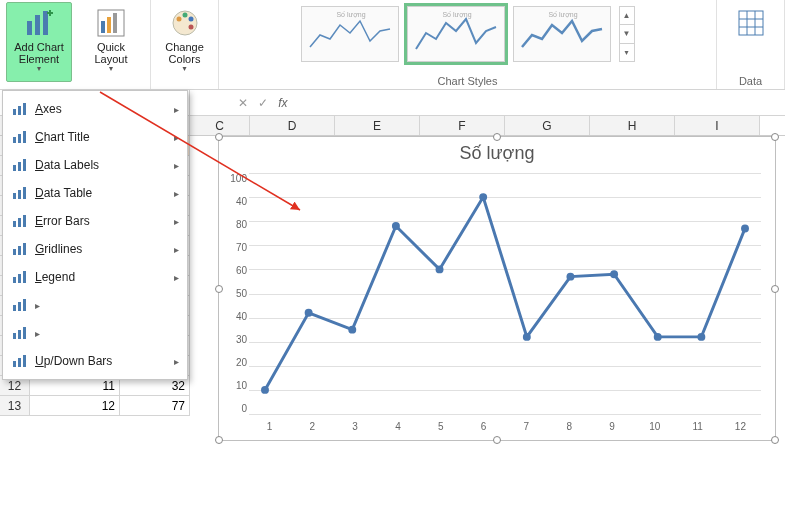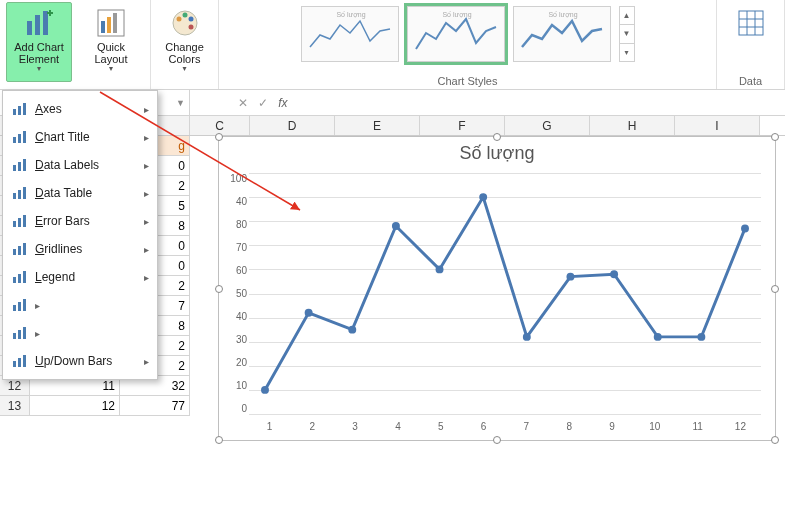--- a/index.html
+++ b/index.html
@@ -49,21 +49,21 @@
   .chart-obj { position:absolute; left:218px; top:0px; width:558px; height:305px; border:1px solid #bfbfbf; background:#fff; }
   .handle { position:absolute; width:8px; height:8px; background:#fff; border:1px solid #888; border-radius:50%; }
   .chart-title { text-align:center; font-size:18px; color:#555; padding:6px 0 0 0;}
   .chart-plot { position:absolute; left:30px; top:36px; right:14px; bottom:26px; }
   .y-axis { position:absolute; left:-26px; top:0; bottom:0; display:flex; flex-direction:column; justify-content:space-between; font-size:10px; color:#666; text-align:right; width:24px;}
   .grid-line { position:absolute; left:0; right:0; border-top:1px solid #e0e0e0; }
   .x-axis { position:absolute; left:0; right:0; bottom:-18px; display:flex; justify-content:space-between; font-size:10px; color:#666;}
   .x-axis span { width:8%; text-align:center;}
 
   
-  .dropdown { position:absolute; left:2px; top:90px; width:156px; background:#fff; border:1px solid #c6c6c6; box-shadow:3px 3px 6px rgba(0,0,0,0.25); padding:4px 0; z-index:50;}
+  .dropdown { position:absolute; left:2px; top:90px; width:186px; background:#fff; border:1px solid #c6c6c6; box-shadow:3px 3px 6px rgba(0,0,0,0.25); padding:4px 0; z-index:50;}
   .dd-item { display:flex; align-items:center; height:28px; padding:0 8px; font-size:12px; gap:8px; }
   .dd-icon { width:16px; height:16px; display:flex; align-items:center; justify-content:center;}
   .dd-text { flex:1; color:#222;}
   .dd-arrow { color:#666; font-size:10px;}
 
   
   .anno-arrow { position:absolute; left:90px; top:84px; width:220px; height:140px; pointer-events:none; z-index:60;}
 </style>
 </head>
 <body>

